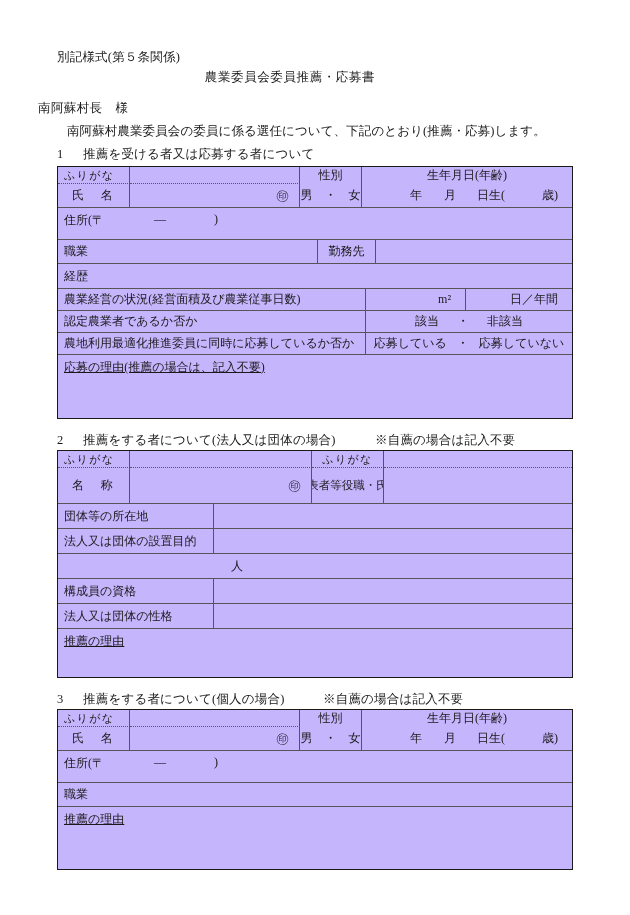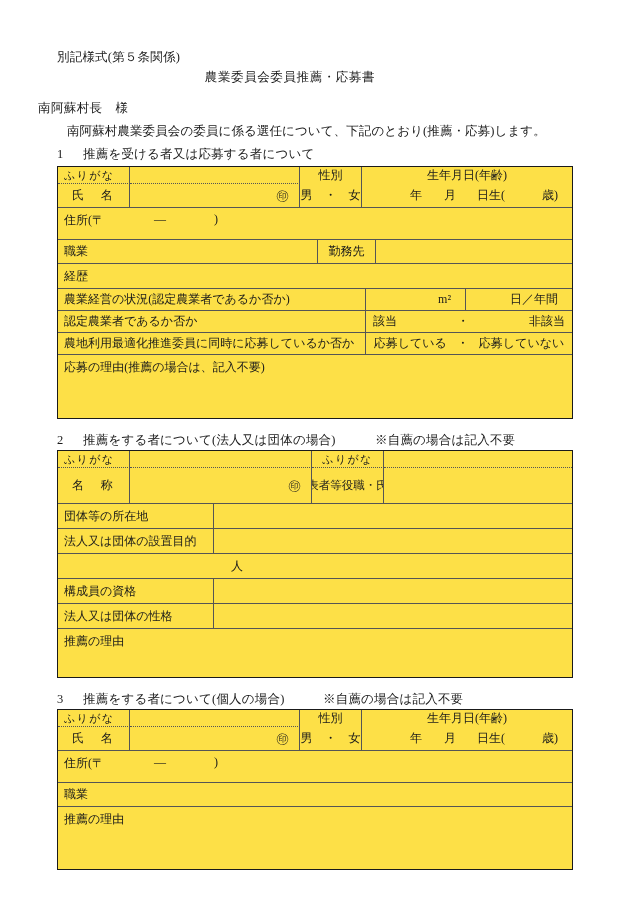--- a/index.html
+++ b/index.html
@@ -71,29 +71,29 @@
     font-size: 12.5px;
     letter-spacing: 0.2px;
     white-space: nowrap;
   }
 
   
   .tbl {
     position: absolute;
     border: 1.4px solid #1a1a1a;
     box-sizing: border-box;
-    background: #fde047;
+    background: #c4b5fd;
   }
   .row {
     position: relative;
     box-sizing: border-box;
     border-bottom: 1px solid #555;
     display: flex;
   }
-  .row.last { border-bottom: none; }
+  .row.last { border-bottom: none; text-decoration: underline; }
   .cell {
     box-sizing: border-box;
     display: flex;
     align-items: center;
     font-size: 12px;
     padding: 0 6px;
     border-right: 1px solid #555;
     overflow: hidden;
     white-space: nowrap;
   }
@@ -185,28 +185,28 @@
       <div class="cell nb" style="width:196px;"></div>
     </div>
 
     <div class="row" style="height:25px;">
       <div class="cell nb" style="width:514px;">
         <span>経歴</span>
       </div>
     </div>
 
     <div class="row" style="height:22px;">
-      <div class="cell" style="width:308px;">農業経営の状況(認定農業者であるか否か)</div>
+      <div class="cell" style="width:308px;">農業経営の状況(経営面積及び農業従事日数)</div>
       <div class="cell right" style="width:100px;">m²</div>
       <div class="cell right nb" style="width:106px;">日／年間</div>
     </div>
 
     <div class="row" style="height:22px;">
       <div class="cell" style="width:308px;">認定農業者であるか否か</div>
-      <div class="cell center nb" style="width:206px;gap:42px;">
+      <div class="cell center nb" style="width:206px;">
         <span>該当</span>
         <span style="margin:0 18px;">・</span>
         <span>非該当</span>
       </div>
     </div>
 
     <div class="row" style="height:22px;">
       <div class="cell" style="width:308px;">農地利用最適化推進委員に同時に応募しているか否か</div>
       <div class="cell center nb" style="width:206px;">
         <span>応募している</span>

